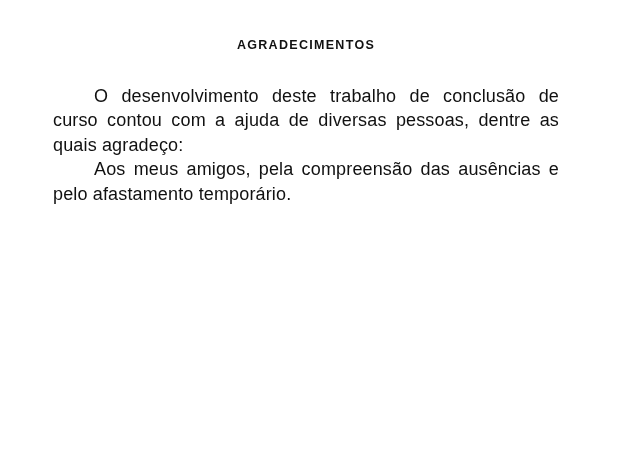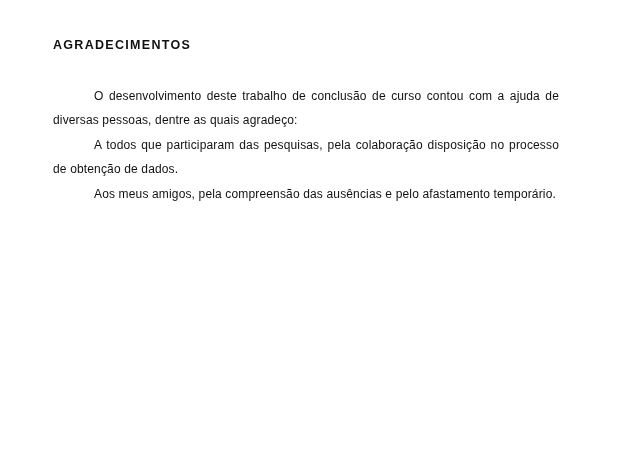--- a/index.html
+++ b/index.html
@@ -19,46 +19,45 @@
       position: absolute;
       left: 53px;
       top: 0;
       width: 506px;
     }
     .title {
       position: absolute;
       top: 37px;
       left: 0;
       width: 506px;
-      text-align: left;
+      text-align: center;
       font-weight: bold;
       font-size: 12.5px;
       letter-spacing: 1.3px;
       line-height: 16px;
       padding-left: 0px;
       box-sizing: border-box;
     }
     .body {
       position: absolute;
       top: 84px;
       left: 0;
       width: 506px;
     }
     .para {
       margin: 0;
-      font-size: 12px;
+      font-size: 18px;
       line-height: 24.4px;
       text-align: justify;
       text-indent: 41px;
       letter-spacing: 0.15px;
     }
   </style>
 </head>
 <body>
 
 <div class="page">
   <div class="title">AGRADECIMENTOS</div>
   <div class="body">
     <p class="para">O desenvolvimento deste trabalho de conclusão de curso contou com a ajuda de diversas pessoas, dentre as quais agradeço:</p>
-    <p class="para">A todos que participaram das pesquisas, pela colaboração disposição no processo de obtenção de dados.</p>
     <p class="para">Aos meus amigos, pela compreensão das ausências e pelo afastamento temporário.</p>
   </div>
 </div>
 
 </body></html>

